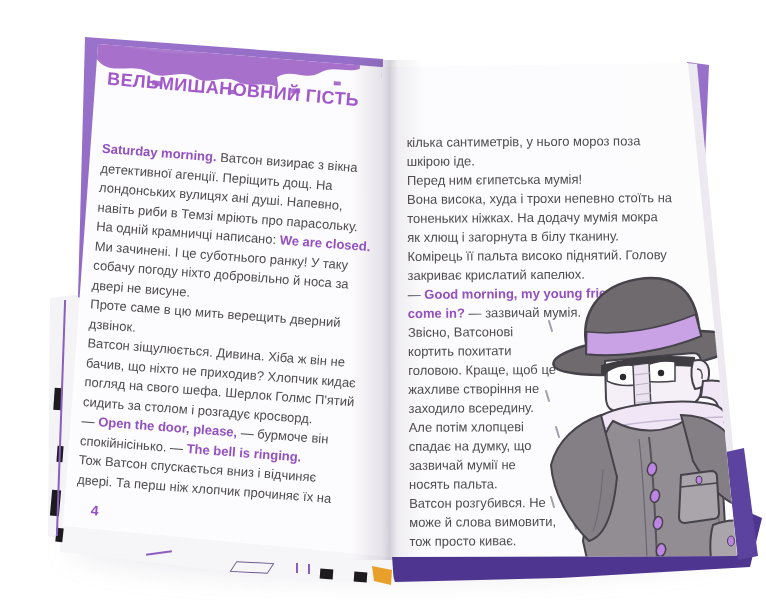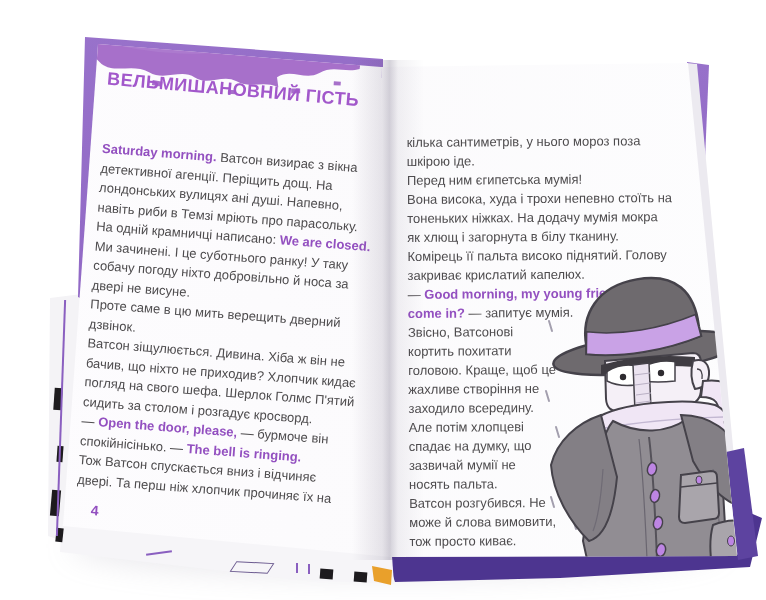--- a/index.html
+++ b/index.html
@@ -113,21 +113,21 @@
         </div>
       <div class="page-number">4</div>
     </div>
   </div>
 
   <div class="abs page page-right">
     <div class="right-content paras">
         <p><span>кілька сантиметрів, у нього мороз поза шкірою іде.</span></p>
         <p><span>Перед ним єгипетська мумія!</span></p>
         <p><span>Вона висока, худа і трохи непевно стоїть на тоненьких ніжках. На додачу мумія мокра як хлющ і загорнута в білу тканину. Комірець її пальта високо піднятий. Голову закриває крислатий капелюх.</span></p>
-        <p><span>— </span><span class="accent">Good morning, my young friend. May I come in?</span><span> — запитує мумія.</span></p>
+        <p><span>— </span><span class="accent">Good morning, my young friend. May I come in?</span><span> — зазвичай мумія.</span></p>
         <p class="narrow"><span>Звісно, Ватсонові кортить похитати головою. Краще, щоб це жахливе створіння не заходило всередину. Але потім хлопцеві спадає на думку, що зазвичай мумії не носять пальта.</span></p>
         <p class="narrow"><span>Ватсон розгубився. Не може й слова вимовити, тож просто киває.</span></p>
       </div>
 
     <svg class="mummy" viewBox="0 0 200 290">
 
       <g stroke="#a39fae" stroke-width="2" stroke-linecap="round">
         <line x1="6" y1="52" x2="9" y2="62"></line>
         <line x1="17" y1="88" x2="20" y2="98"></line>
         <line x1="3" y1="122" x2="6" y2="132"></line>

